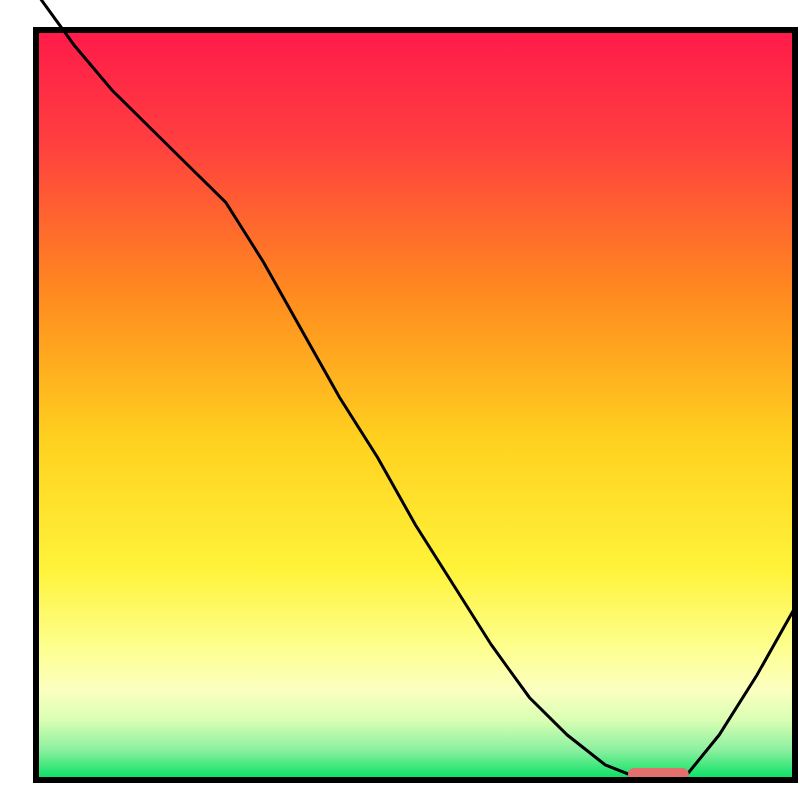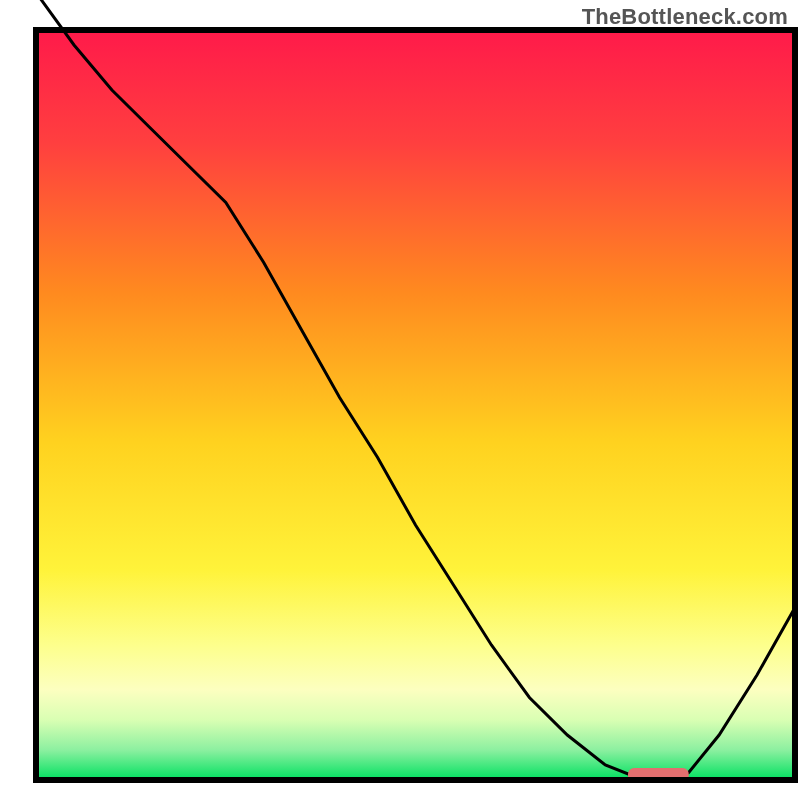--- a/index.html
+++ b/index.html
@@ -25,21 +25,20 @@
     letter-spacing: 0.2px;
   }
   svg {
     display: block;
   }
 </style>
 </head>
 <body>
 
 <div class="container">
-  <div class="watermark">TheBottleneck.com</div>
 
   <svg id="chart-svg" width="800" height="800" viewBox="0 0 800 800">
     <defs>
       <linearGradient id="bg-grad" x1="0" y1="0" x2="0" y2="1">
           <stop offset="0%" stop-color="#ff1a4a"></stop>
           <stop offset="15%" stop-color="#ff3f3f"></stop>
           <stop offset="35%" stop-color="#ff8a1f"></stop>
           <stop offset="55.00000000000001%" stop-color="#ffd21f"></stop>
           <stop offset="72%" stop-color="#fff33a"></stop>
           <stop offset="82%" stop-color="#fdff8c"></stop>

